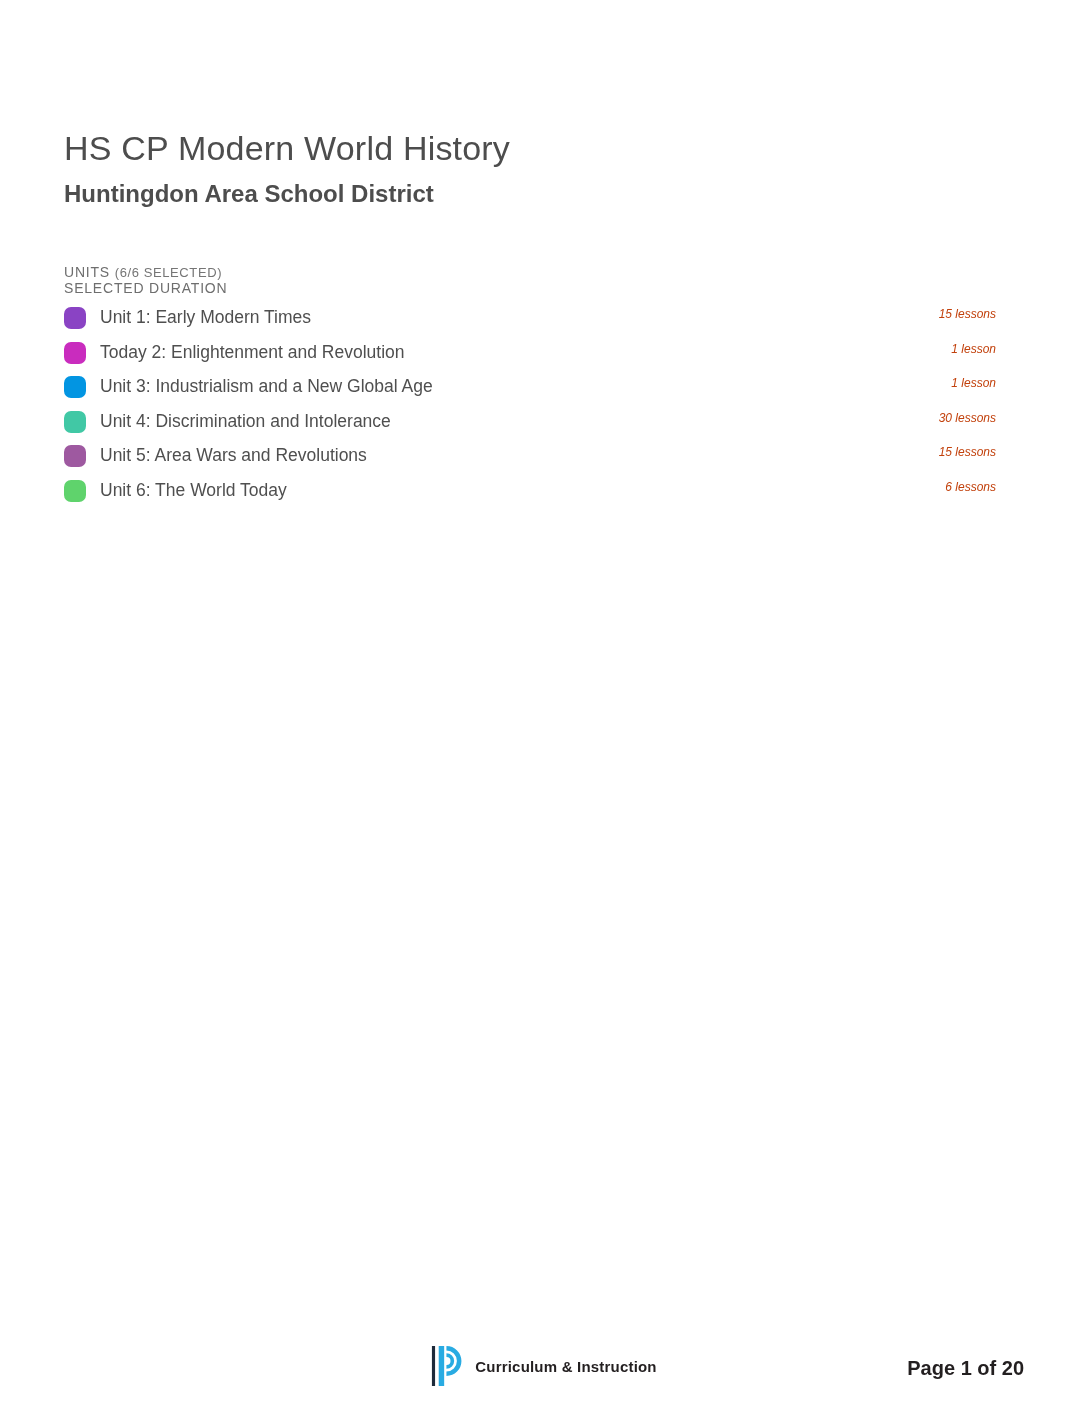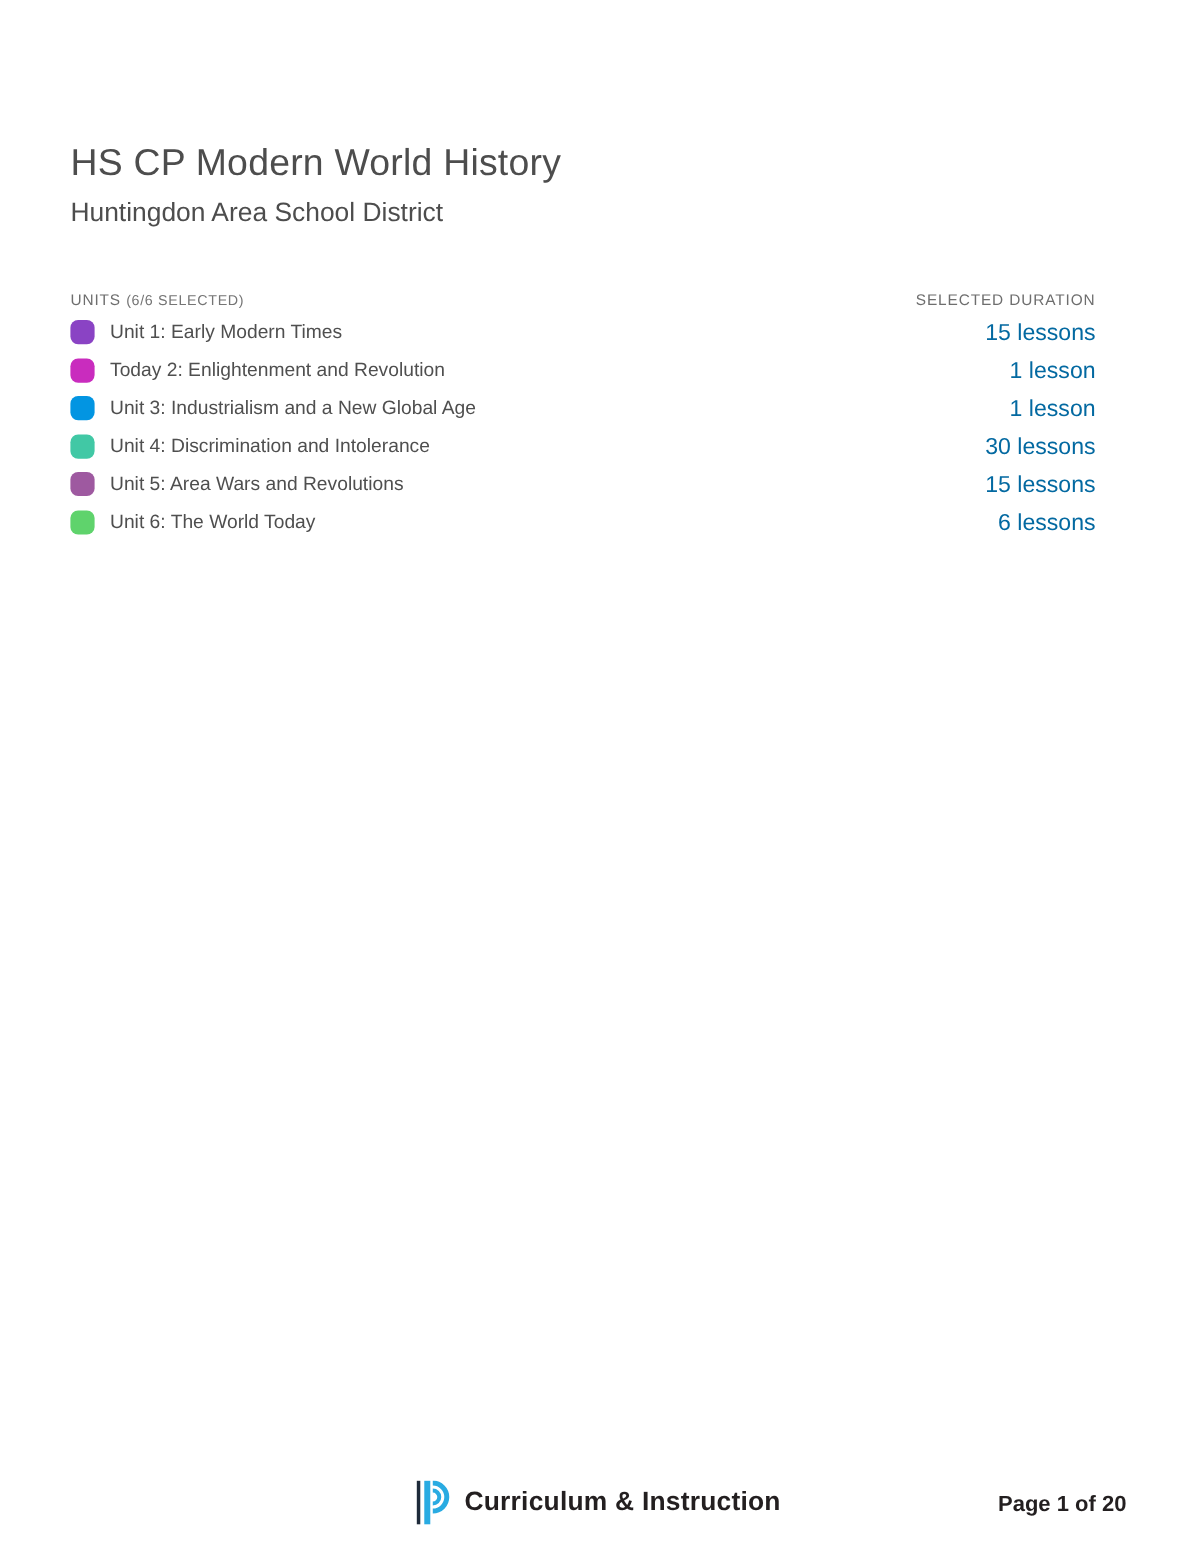--- a/index.html
+++ b/index.html
@@ -22,31 +22,32 @@
     font-size: 34px;
     line-height: 40px;
     font-weight: 400;
     color: #4d4d4d;
     letter-spacing: 0.2px;
   }
   h2.subtitle {
     margin: 11px 0 0 0;
     font-size: 24px;
     line-height: 30px;
-    font-weight: 400;
+    font-weight: 700;
     color: #4d4d4d;
   }
   .units-header {
     margin-top: 55px;
     display: flex;
     justify-content: space-between;
     align-items: baseline;
     color: #6e6e6e;
     font-size: 14px;
     letter-spacing: 0.8px;
+    flex-direction: column;
   }
   .units-header .sub {
     font-size: 13px;
     color: #757575;
     letter-spacing: 0.6px;
   }
   .units-list {
     margin-top: 11px;
   }
   .unit-row {
@@ -60,42 +61,43 @@
     border-radius: 7px;
     flex: 0 0 22px;
     margin-right: 14px;
   }
   .unit-label {
     font-size: 17.5px;
     color: #4f4f4f;
   }
   .unit-duration {
     margin-left: auto;
-    font-size: 21px;
-    color: #0369a1;
+    font-size: 12px;
+    font-style: italic;
+    color: #c2410c;
   }
   .footer {
     position: absolute;
     left: 64px;
     right: 64px;
     top: 1346px;
     height: 48px;
   }
   .brand {
     position: absolute;
     left: 50%;
     transform: translateX(-50%);
     top: 0;
     display: flex;
     align-items: center;
     gap: 10px;
     white-space: nowrap;
   }
   .brand-label {
-    font-size: 24px;
+    font-size: 15px;
     font-weight: 700;
     color: #231f20;
     letter-spacing: 0.2px;
   }
   .page-info {
     position: absolute;
     right: 0;
     top: 11px;
     font-size: 20px;
     font-weight: 700;

